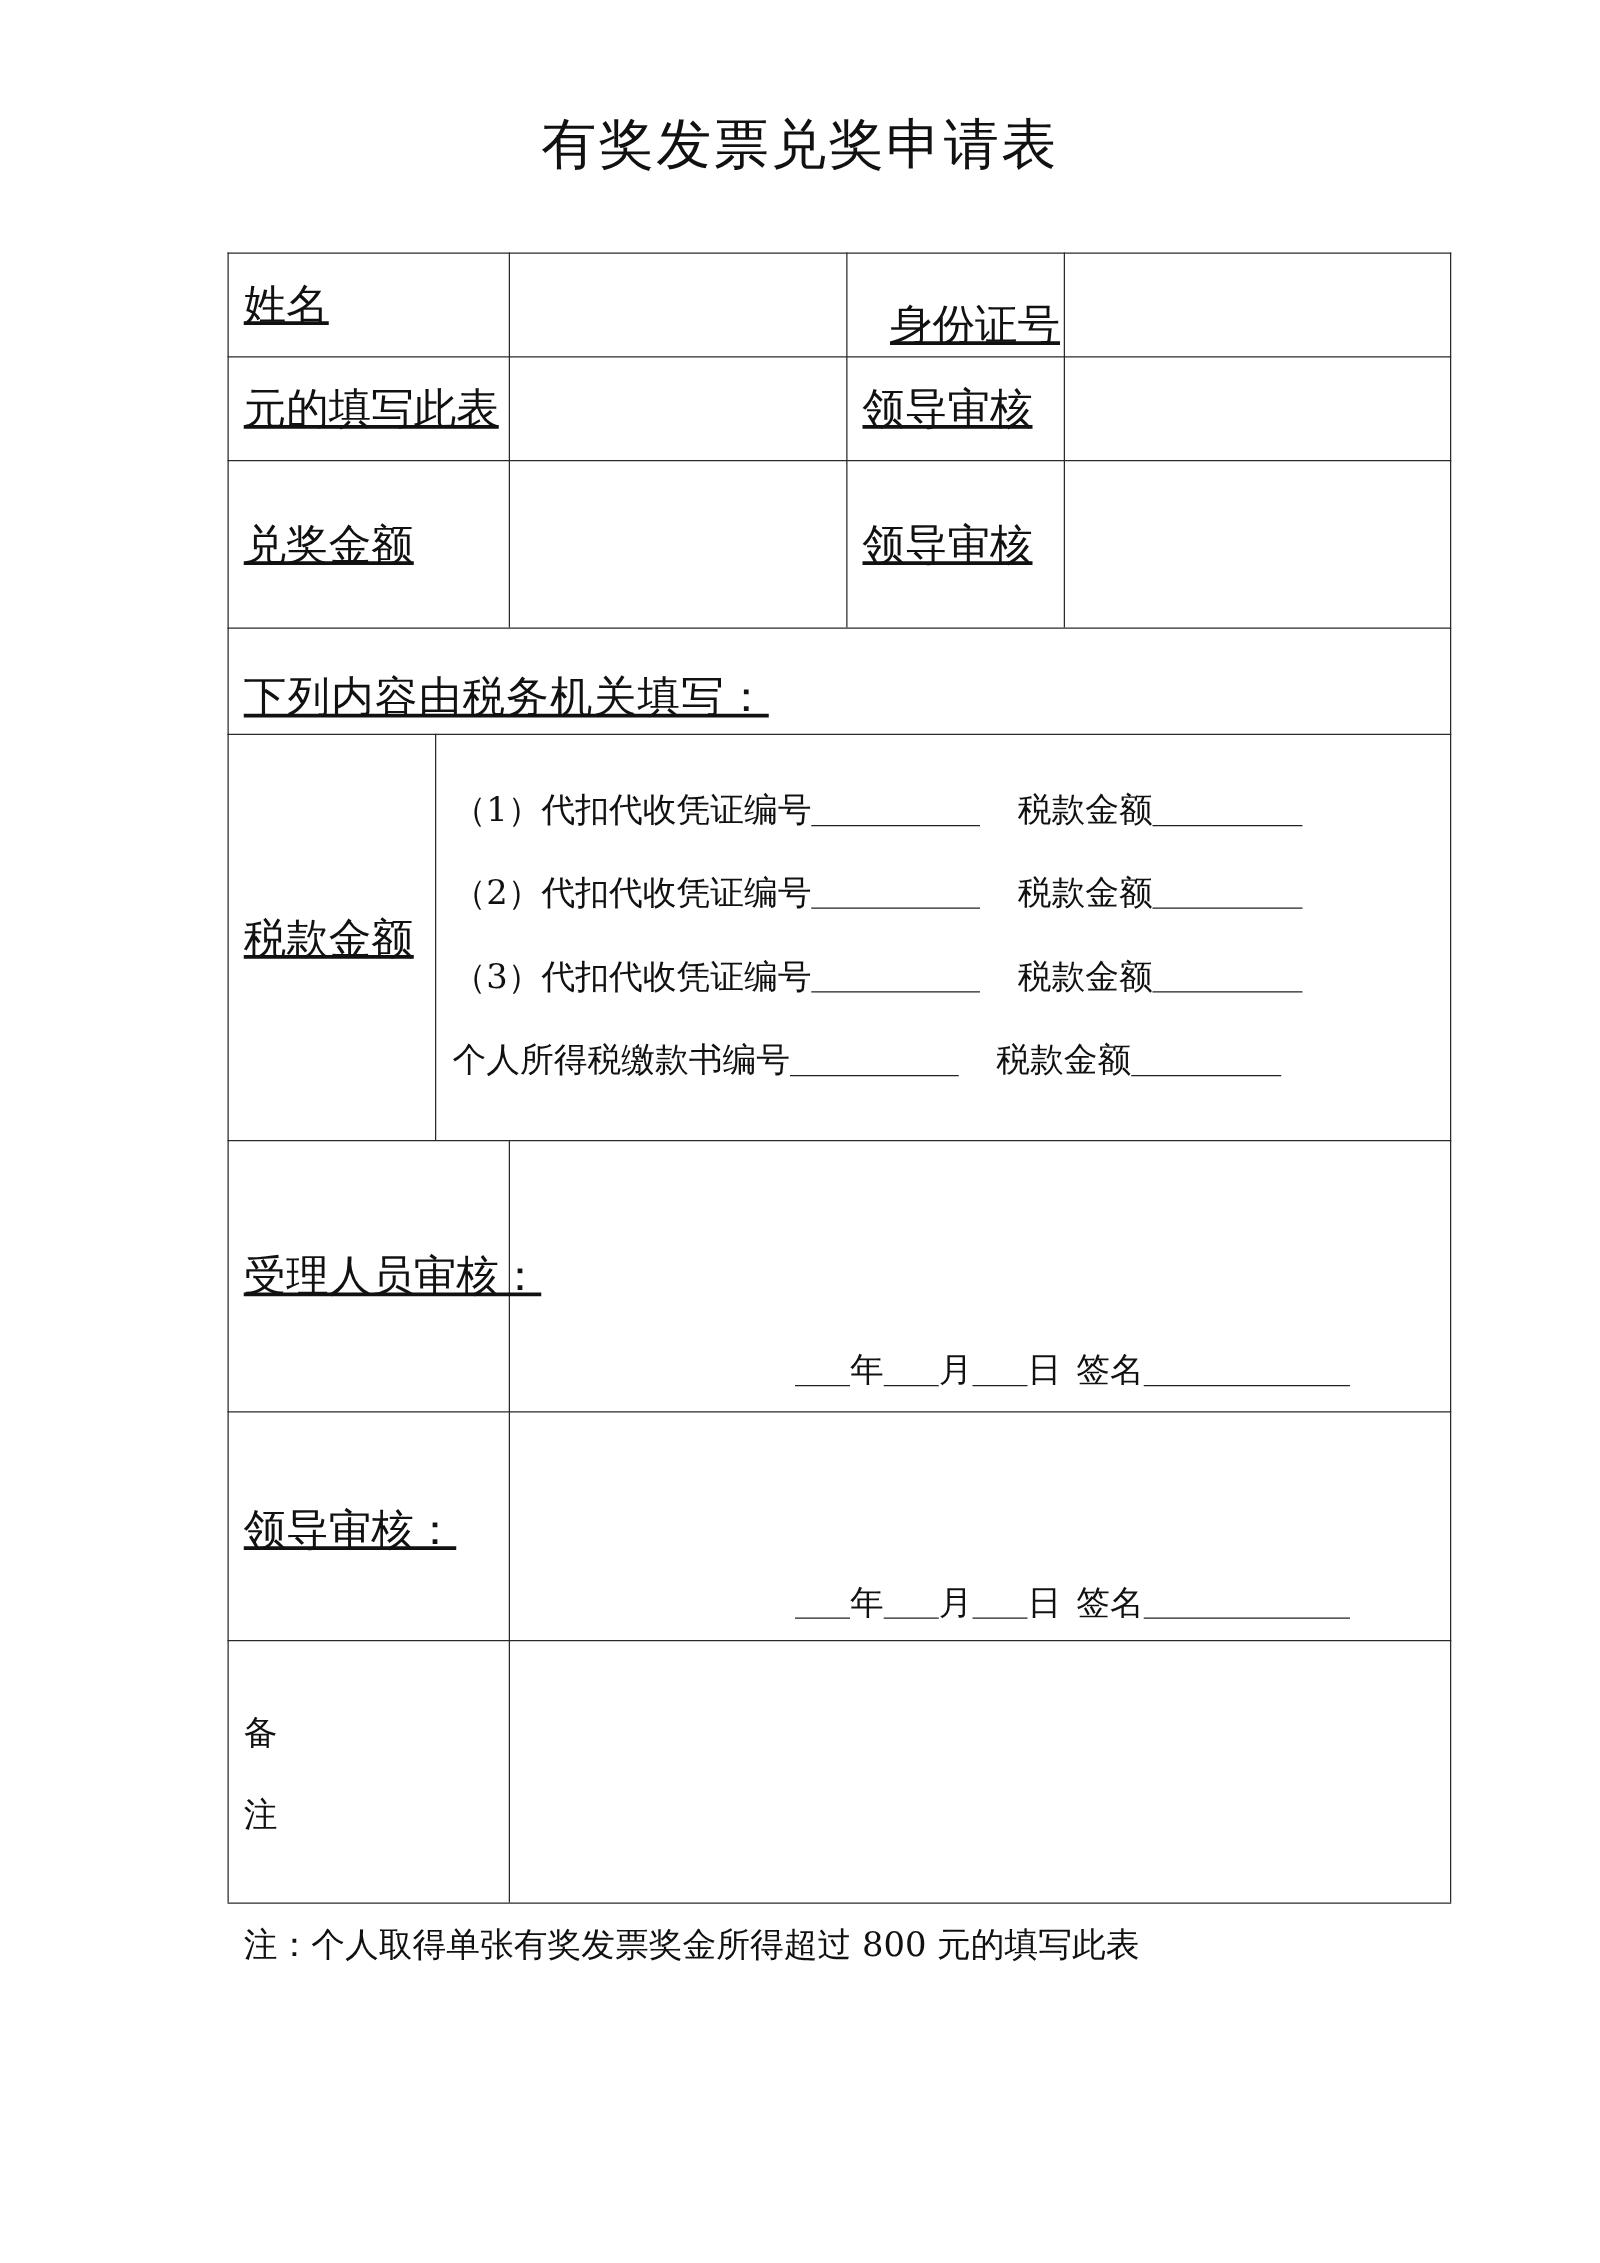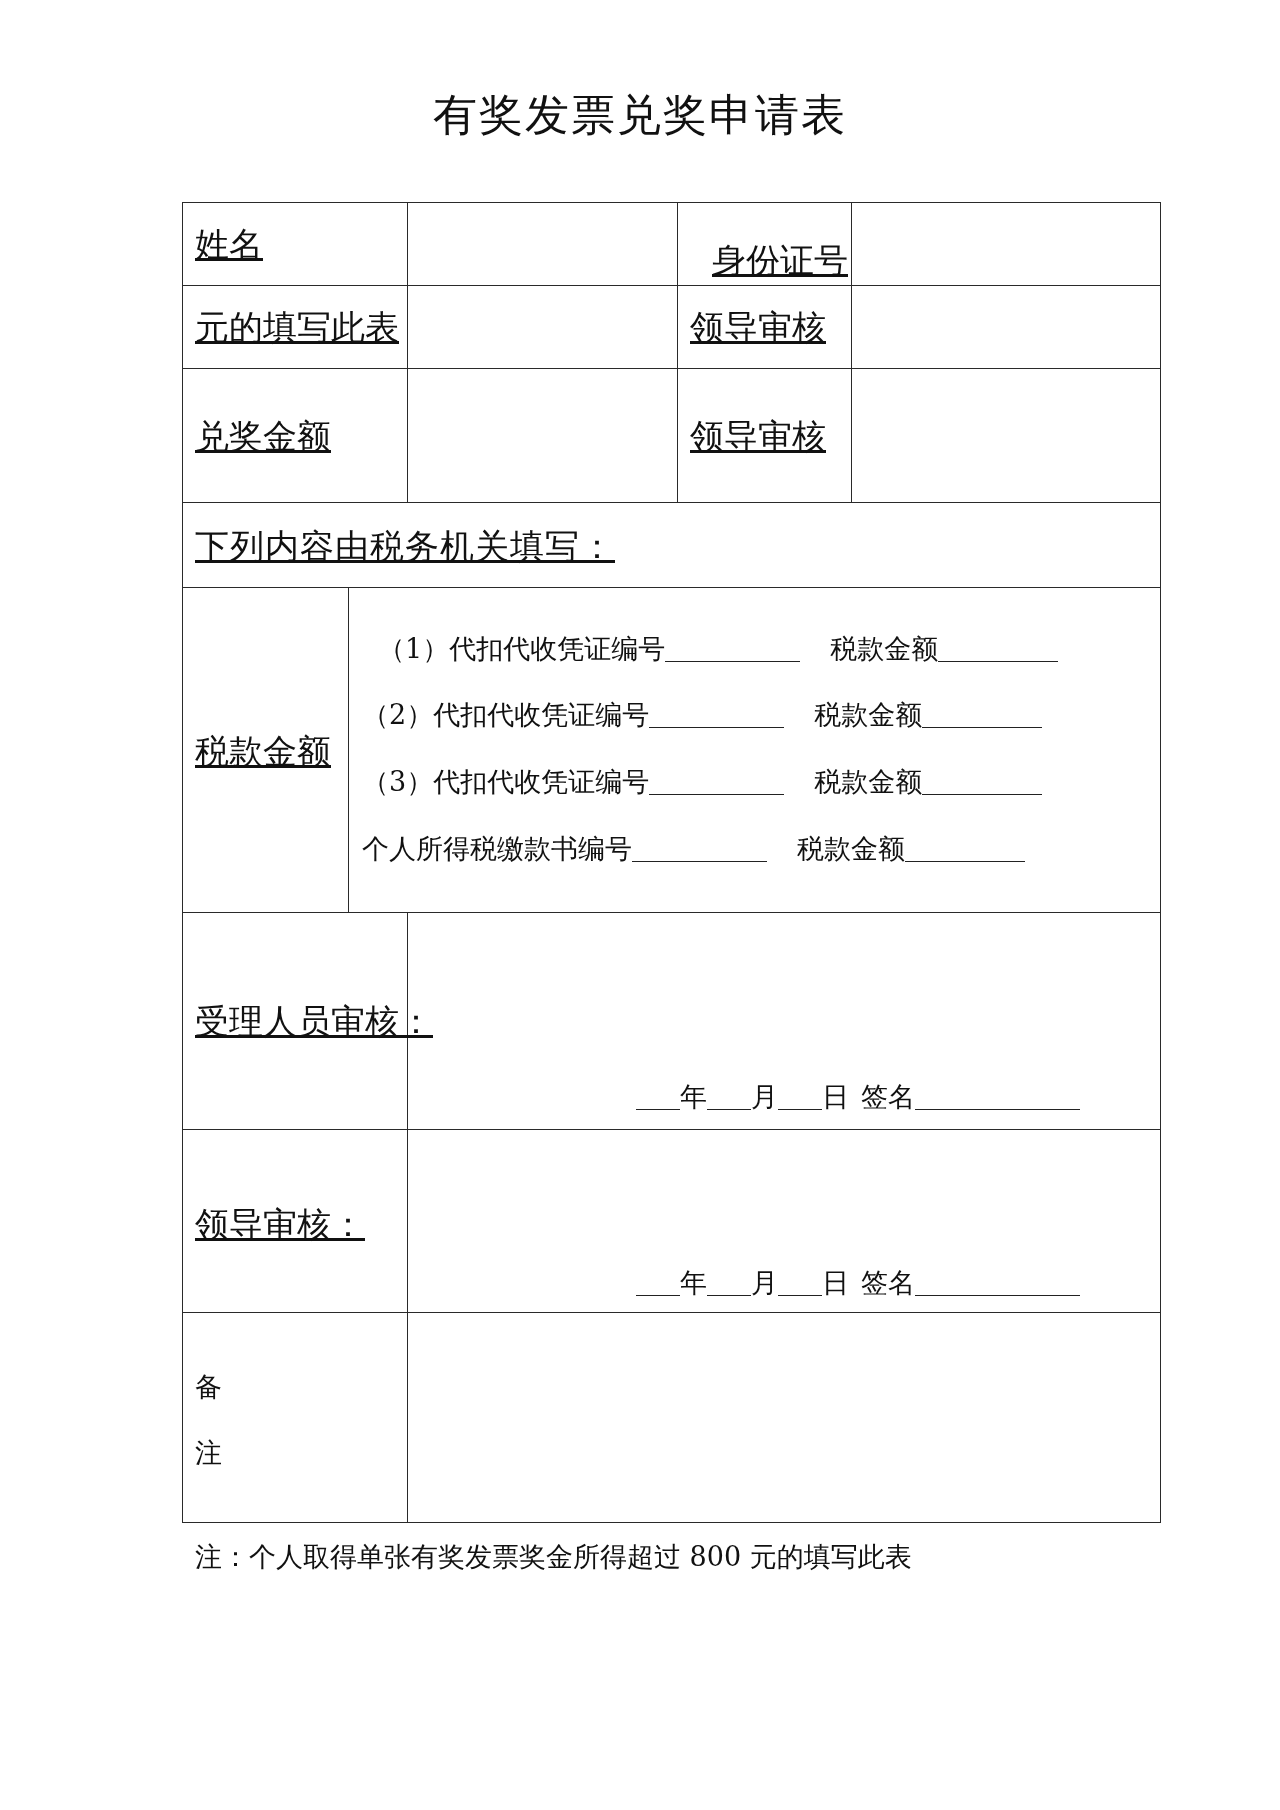--- a/index.html
+++ b/index.html
@@ -70,25 +70,25 @@
   <div class="cell-label" style="left:195px; top:312px;">元的填写此表</div>
   <div class="cell-input" style="left:409px; top:287px; width:266px; height:80px;"></div>
   <div class="cell-label" style="left:690px; top:312px;">领导审核</div>
   <div class="cell-input" style="left:853px; top:287px; width:306px; height:80px;"></div>
 
   <div class="cell-label" style="left:195px; top:421px;">兑奖金额</div>
   <div class="cell-input" style="left:409px; top:370px; width:266px; height:130px;"></div>
   <div class="cell-label" style="left:690px; top:421px;">领导审核</div>
   <div class="cell-input" style="left:853px; top:370px; width:306px; height:130px;"></div>
 
-  <div class="cell-label" style="left:195px; top:531px; letter-spacing: 1px;">下列内容由税务机关填写：</div>
+  <div class="cell-label" style="left:195px; top:543px; letter-spacing: 1px;">下列内容由税务机关填写：</div>
 
   <div class="cell-label" style="left:195px; top:736px;">税款金额</div>
 
-  <div class="line-text" style="left:362px; top:634px;margin-left:16px;">
+  <div class="line-text" style="left:362px; top:634px;">
     <span>（1）代扣代收凭证编号</span><span class="blank" style="width:135px;"></span><span style="display:inline-block; width:30px;"></span><span>税款金额</span><span class="blank" style="width:120px;"></span>
   </div>
   <div class="line-text" style="left:362px; top:700px;text-align:center;">
     <span>（2）代扣代收凭证编号</span><span class="blank" style="width:135px;"></span><span style="display:inline-block; width:30px;"></span><span>税款金额</span><span class="blank" style="width:120px;"></span>
   </div>
   <div class="line-text" style="left:362px; top:767px;">
     <span>（3）代扣代收凭证编号</span><span class="blank" style="width:135px;"></span><span style="display:inline-block; width:30px;"></span><span>税款金额</span><span class="blank" style="width:120px;"></span>
   </div>
   <div class="line-text" style="left:362px; top:834px;">
     <span>个人所得税缴款书编号</span><span class="blank" style="width:135px;"></span><span style="display:inline-block; width:30px;"></span><span>税款金额</span><span class="blank" style="width:120px;"></span>

